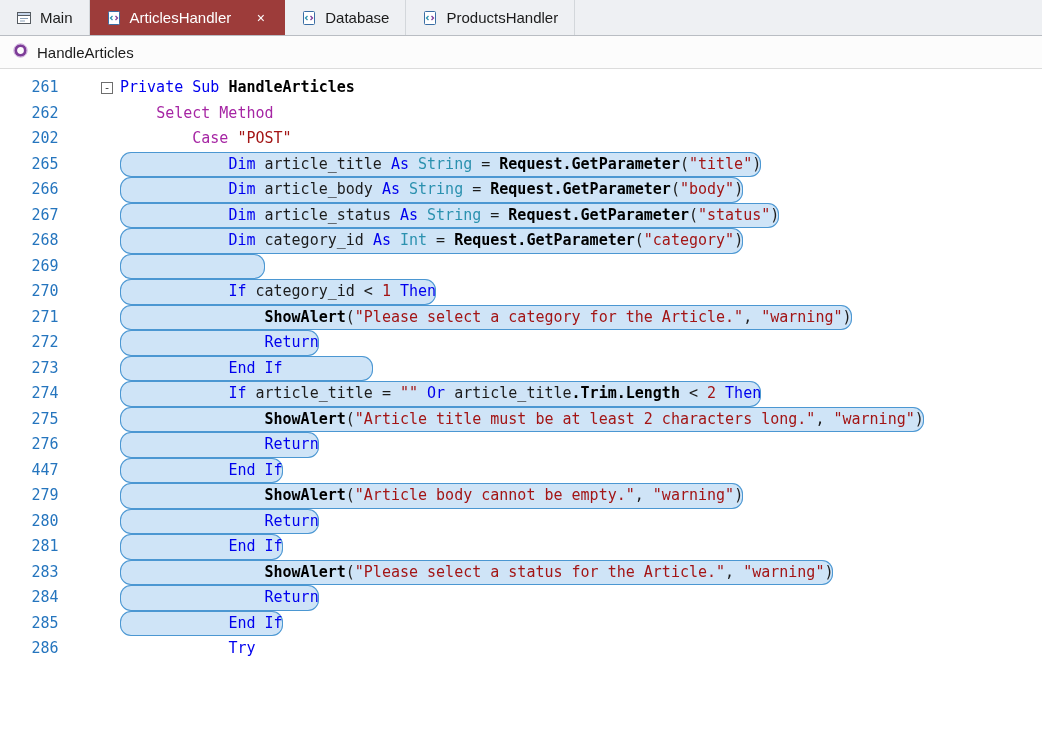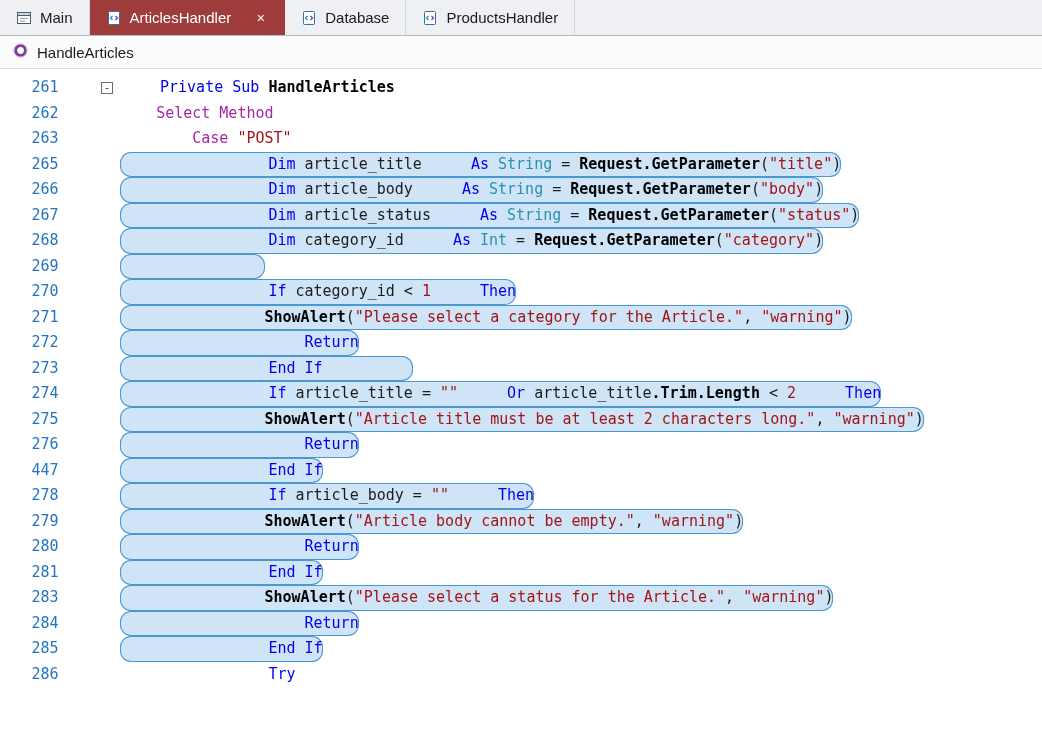--- a/index.html
+++ b/index.html
@@ -44,21 +44,21 @@
   .num  { flex:0 0 90px; width:90px; text-align:center; color:var(--line_number); }
   .fold { flex:0 0 30px; width:30px; display:flex; align-items:center; padding-left:11px; }
   .foldbox { display:inline-block; width:12px; height:12px; border:1px solid #6e6e6e;
              background:#ffffff; color:#333; font-size:11px; line-height:10px;
              text-align:center; }
   .codeln { flex:1 1 auto; }
   .lnspan { display:inline-block; height:25.5px; line-height:25.5px; white-space:pre; }
   .sel { background:var(--selection_fill);
          box-shadow: inset 0 0 0 1px var(--selection_border); border-radius: 11px; }
 
-  .tk-kw    { color:var(--keyword);margin-left:40px; }
+  .tk-kw    { color:var(--keyword); }
   .tk-ctrl  { color:var(--control_keyword); }
   .tk-type  { color:var(--type_name); }
   .tk-str   { color:var(--string); }
   .tk-num   { color:var(--number); }
   .tk-com   { color:var(--comment); }
   .tk-plain { color:#1c1c1c; }
   .tk-bold  { color:#000000; font-weight:700; }
 </style>
 </head>
 <body>
@@ -119,35 +119,34 @@
         <circle cx="7.5" cy="7.5" r="4.8" fill="none" stroke="#7d3c98" stroke-width="2.8"></circle>
         <circle cx="7.5" cy="7.5" r="6.7" fill="none" stroke="#c5a3d6" stroke-width="0.9"></circle>
       </svg>
     </span>
     <span>HandleArticles</span>
   </div>
 
   <div class="code-area">
       <div class="line"><div class="num">261</div><div class="fold"><span class="foldbox">-</span></div><div class="codeln"><span class="lnspan"><span class="tk-kw">Private Sub </span><span class="tk-bold">HandleArticles</span></span></div></div>
       <div class="line"><div class="num">262</div><div class="fold"></div><div class="codeln"><span class="lnspan"><span class="tk-plain">    </span><span class="tk-ctrl">Select Method</span></span></div></div>
-      <div class="line"><div class="num">263</div><div class="fold"></div><div class="codeln"><span class="lnspan"><span class="tk-plain">        </span><span class="tk-ctrl">Case </span><span class="tk-str">"POST"</span></span></div></div>
+      <div class="line"><div class="num">202</div><div class="fold"></div><div class="codeln"><span class="lnspan"><span class="tk-plain">        </span><span class="tk-ctrl">Case </span><span class="tk-str">"POST"</span></span></div></div>
       <div class="line"><div class="num">265</div><div class="fold"></div><div class="codeln"><span class="lnspan sel"><span class="tk-plain">            </span><span class="tk-kw">Dim </span><span class="tk-plain">article_title </span><span class="tk-kw">As </span><span class="tk-type">String</span><span class="tk-plain"> = </span><span class="tk-bold">Request.GetParameter</span><span class="tk-plain">(</span><span class="tk-str">"title"</span><span class="tk-plain">)</span></span></div></div>
       <div class="line"><div class="num">266</div><div class="fold"></div><div class="codeln"><span class="lnspan sel"><span class="tk-plain">            </span><span class="tk-kw">Dim </span><span class="tk-plain">article_body </span><span class="tk-kw">As </span><span class="tk-type">String</span><span class="tk-plain"> = </span><span class="tk-bold">Request.GetParameter</span><span class="tk-plain">(</span><span class="tk-str">"body"</span><span class="tk-plain">)</span></span></div></div>
       <div class="line"><div class="num">267</div><div class="fold"></div><div class="codeln"><span class="lnspan sel"><span class="tk-plain">            </span><span class="tk-kw">Dim </span><span class="tk-plain">article_status </span><span class="tk-kw">As </span><span class="tk-type">String</span><span class="tk-plain"> = </span><span class="tk-bold">Request.GetParameter</span><span class="tk-plain">(</span><span class="tk-str">"status"</span><span class="tk-plain">)</span></span></div></div>
       <div class="line"><div class="num">268</div><div class="fold"></div><div class="codeln"><span class="lnspan sel"><span class="tk-plain">            </span><span class="tk-kw">Dim </span><span class="tk-plain">category_id </span><span class="tk-kw">As </span><span class="tk-type">Int</span><span class="tk-plain"> = </span><span class="tk-bold">Request.GetParameter</span><span class="tk-plain">(</span><span class="tk-str">"category"</span><span class="tk-plain">)</span></span></div></div>
       <div class="line"><div class="num">269</div><div class="fold"></div><div class="codeln"><span class="lnspan sel"><span class="tk-plain">                </span></span></div></div>
       <div class="line"><div class="num">270</div><div class="fold"></div><div class="codeln"><span class="lnspan sel"><span class="tk-plain">            </span><span class="tk-kw">If </span><span class="tk-plain">category_id &lt; </span><span class="tk-num">1</span><span class="tk-kw"> Then</span></span></div></div>
       <div class="line"><div class="num">271</div><div class="fold"></div><div class="codeln"><span class="lnspan sel"><span class="tk-plain">                </span><span class="tk-bold">ShowAlert</span><span class="tk-plain">(</span><span class="tk-str">"Please select a category for the Article."</span><span class="tk-plain">, </span><span class="tk-str">"warning"</span><span class="tk-plain">)</span></span></div></div>
       <div class="line"><div class="num">272</div><div class="fold"></div><div class="codeln"><span class="lnspan sel"><span class="tk-plain">                </span><span class="tk-kw">Return</span></span></div></div>
       <div class="line"><div class="num">273</div><div class="fold"></div><div class="codeln"><span class="lnspan sel"><span class="tk-plain">            </span><span class="tk-kw">End If</span><span class="tk-plain">          </span></span></div></div>
       <div class="line"><div class="num">274</div><div class="fold"></div><div class="codeln"><span class="lnspan sel"><span class="tk-plain">            </span><span class="tk-kw">If </span><span class="tk-plain">article_title = </span><span class="tk-str">""</span><span class="tk-kw"> Or </span><span class="tk-plain">article_title</span><span class="tk-bold">.Trim.Length</span><span class="tk-plain"> &lt; </span><span class="tk-num">2</span><span class="tk-kw"> Then</span></span></div></div>
       <div class="line"><div class="num">275</div><div class="fold"></div><div class="codeln"><span class="lnspan sel"><span class="tk-plain">                </span><span class="tk-bold">ShowAlert</span><span class="tk-plain">(</span><span class="tk-str">"Article title must be at least 2 characters long."</span><span class="tk-plain">, </span><span class="tk-str">"warning"</span><span class="tk-plain">)</span></span></div></div>
       <div class="line"><div class="num">276</div><div class="fold"></div><div class="codeln"><span class="lnspan sel"><span class="tk-plain">                </span><span class="tk-kw">Return</span></span></div></div>
       <div class="line"><div class="num">447</div><div class="fold"></div><div class="codeln"><span class="lnspan sel"><span class="tk-plain">            </span><span class="tk-kw">End If</span></span></div></div>
-      <div class="line"><div class="num">278</div><div class="fold"></div><div class="codeln"><span class="lnspan sel"><span class="tk-plain">            </span><span class="tk-kw">If </span><span class="tk-plain">article_body = </span><span class="tk-str">""</span><span class="tk-kw"> Then</span></span></div></div>
       <div class="line"><div class="num">279</div><div class="fold"></div><div class="codeln"><span class="lnspan sel"><span class="tk-plain">                </span><span class="tk-bold">ShowAlert</span><span class="tk-plain">(</span><span class="tk-str">"Article body cannot be empty."</span><span class="tk-plain">, </span><span class="tk-str">"warning"</span><span class="tk-plain">)</span></span></div></div>
       <div class="line"><div class="num">280</div><div class="fold"></div><div class="codeln"><span class="lnspan sel"><span class="tk-plain">                </span><span class="tk-kw">Return</span></span></div></div>
       <div class="line"><div class="num">281</div><div class="fold"></div><div class="codeln"><span class="lnspan sel"><span class="tk-plain">            </span><span class="tk-kw">End If</span></span></div></div>
       <div class="line"><div class="num">283</div><div class="fold"></div><div class="codeln"><span class="lnspan sel"><span class="tk-plain">                </span><span class="tk-bold">ShowAlert</span><span class="tk-plain">(</span><span class="tk-str">"Please select a status for the Article."</span><span class="tk-plain">, </span><span class="tk-str">"warning"</span><span class="tk-plain">)</span></span></div></div>
       <div class="line"><div class="num">284</div><div class="fold"></div><div class="codeln"><span class="lnspan sel"><span class="tk-plain">                </span><span class="tk-kw">Return</span></span></div></div>
       <div class="line"><div class="num">285</div><div class="fold"></div><div class="codeln"><span class="lnspan sel"><span class="tk-plain">            </span><span class="tk-kw">End If</span></span></div></div>
       <div class="line"><div class="num">286</div><div class="fold"></div><div class="codeln"><span class="lnspan"><span class="tk-plain">            </span><span class="tk-kw">Try</span></span></div></div>
     </div>
 
 </div>

